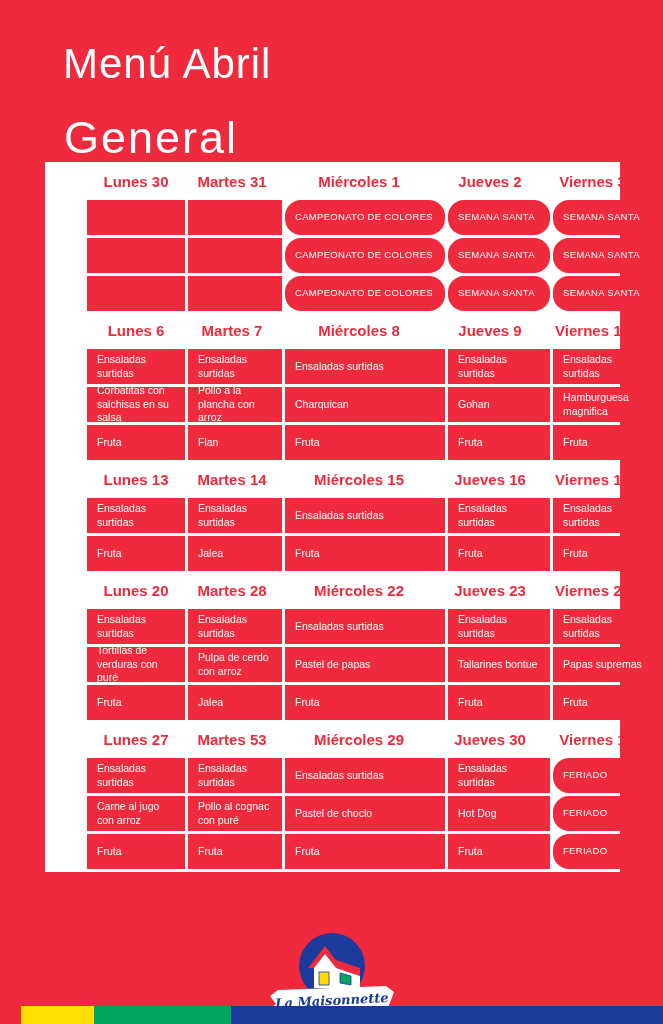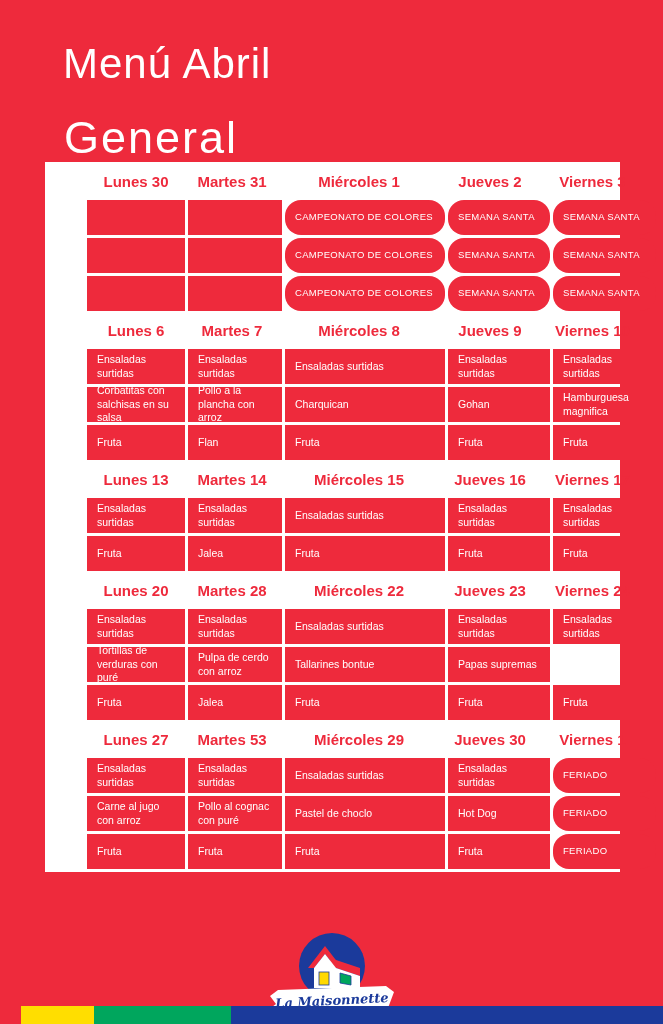--- a/index.html
+++ b/index.html
@@ -153,20 +153,21 @@
       <div class="week-row">
         <div class="menu-cell">Ensaladas surtidas</div>
         <div class="menu-cell">Ensaladas surtidas</div>
         <div class="menu-cell">Ensaladas surtidas</div>
         <div class="menu-cell">Ensaladas surtidas</div>
         <div class="menu-cell">Ensaladas surtidas</div>
       </div>
       <div class="week-row">
         <div class="menu-cell">Tortillas de verduras con puré</div>
         <div class="menu-cell">Pulpa de cerdo con arroz</div>
+        <div class="menu-cell">Pastel de papas</div>
         <div class="menu-cell">Tallarines bontue</div>
         <div class="menu-cell">Papas supremas</div>
       </div>
       <div class="week-row">
         <div class="menu-cell">Fruta</div>
         <div class="menu-cell">Jalea</div>
         <div class="menu-cell">Fruta</div>
         <div class="menu-cell">Fruta</div>
         <div class="menu-cell">Fruta</div>
       </div>

